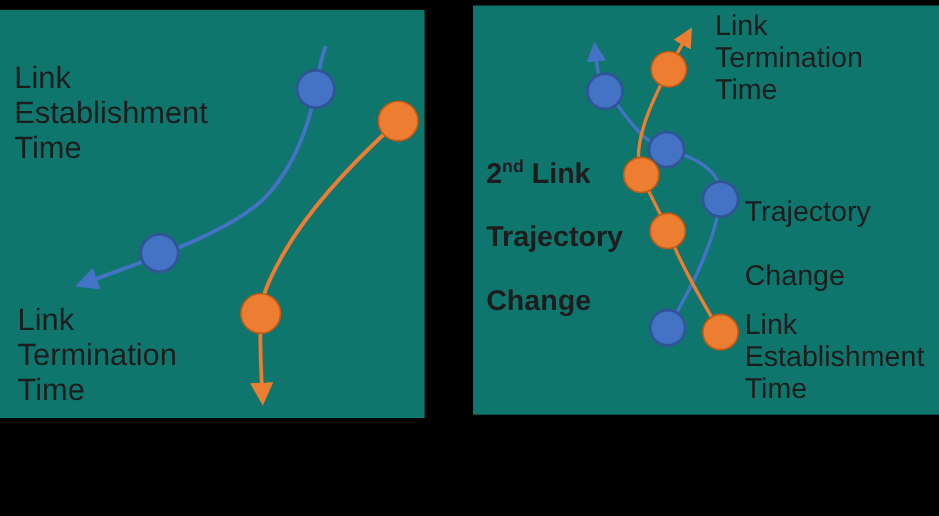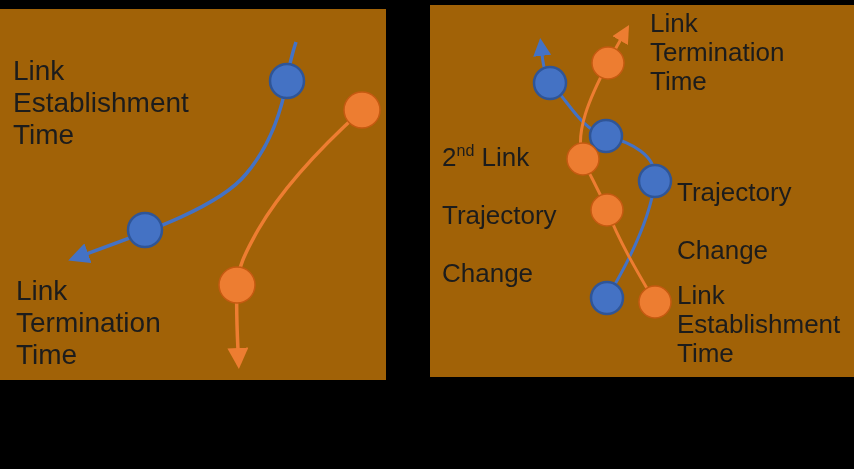--- a/index.html
+++ b/index.html
@@ -6,21 +6,21 @@
   body { background: #000; font-family: "Liberation Sans", sans-serif; }
   .stage {
     position: relative;
     width: 854px;
     height: 469px;
     background: #000;
     overflow: hidden;
   }
   .panel {
     position: absolute;
-    background: #a16207;
+    background: #0f766e;
   }
   .panel-a { left: 0px; top: 9px; width: 386px; height: 371px; }
   .panel-b { left: 430px; top: 5px; width: 424px; height: 372px; }
   .panel svg { position: absolute; left: 0; top: 0; }
   .label {
     position: absolute;
     color: #1c1c1c;
     white-space: pre-line;
   }
   .panel-a .label { font-size: 28px; line-height: 32px; }
@@ -93,21 +93,21 @@
       <circle class="dot-orange" cx="178" cy="58" r="16"></circle>
       <circle class="dot-orange" cx="153" cy="154" r="16"></circle>
       <circle class="dot-orange" cx="177" cy="205" r="16"></circle>
       <circle class="dot-orange" cx="225" cy="297" r="16"></circle>
     </svg>
 
     <div class="label" style="left:220px; top:4px;">Link
 Termination
 Time</div>
 
-    <div class="label" style="left:12px; top:109px;">
+    <div class="label" style="left:12px; top:109px;font-weight:bold;">
       <div class="line"><span>2</span><sup>nd</sup><span> Link</span></div>
       <div class="line">Trajectory</div>
       <div class="line">Change</div>
     </div>
 
     <div class="label" style="left:247px; top:144px;">
       <div class="line">Trajectory</div>
       <div class="line">Change</div>
     </div>
 

